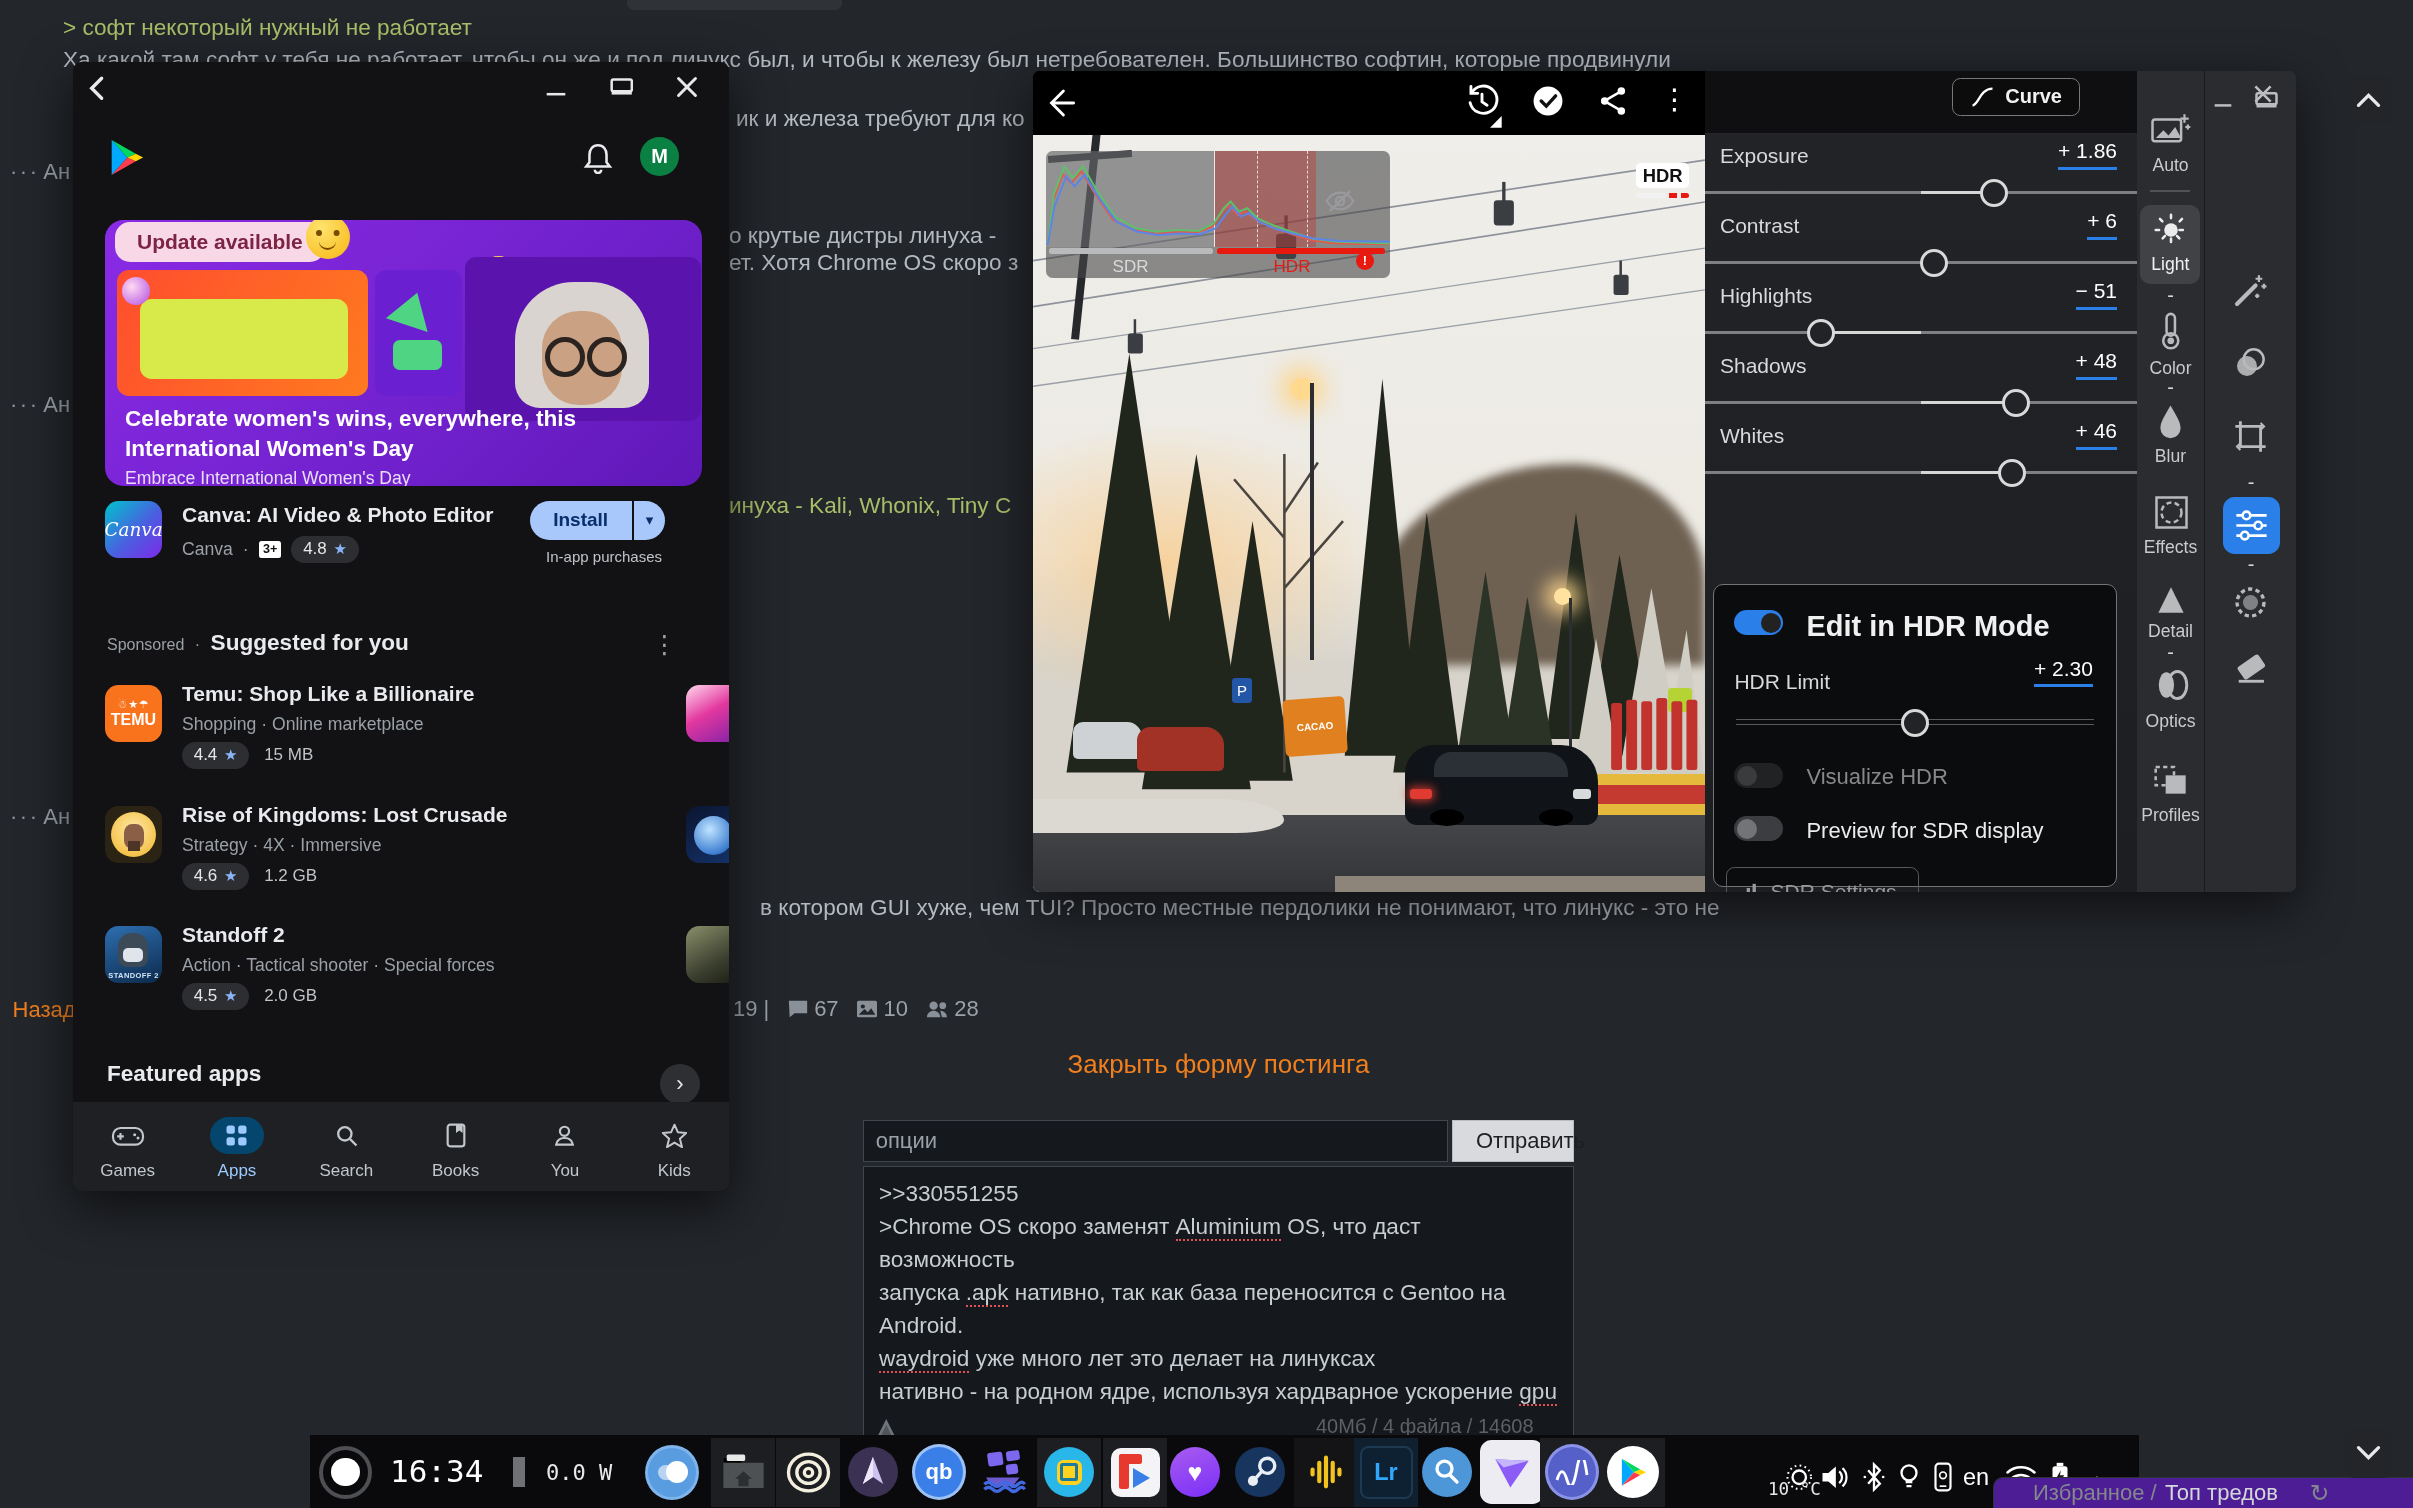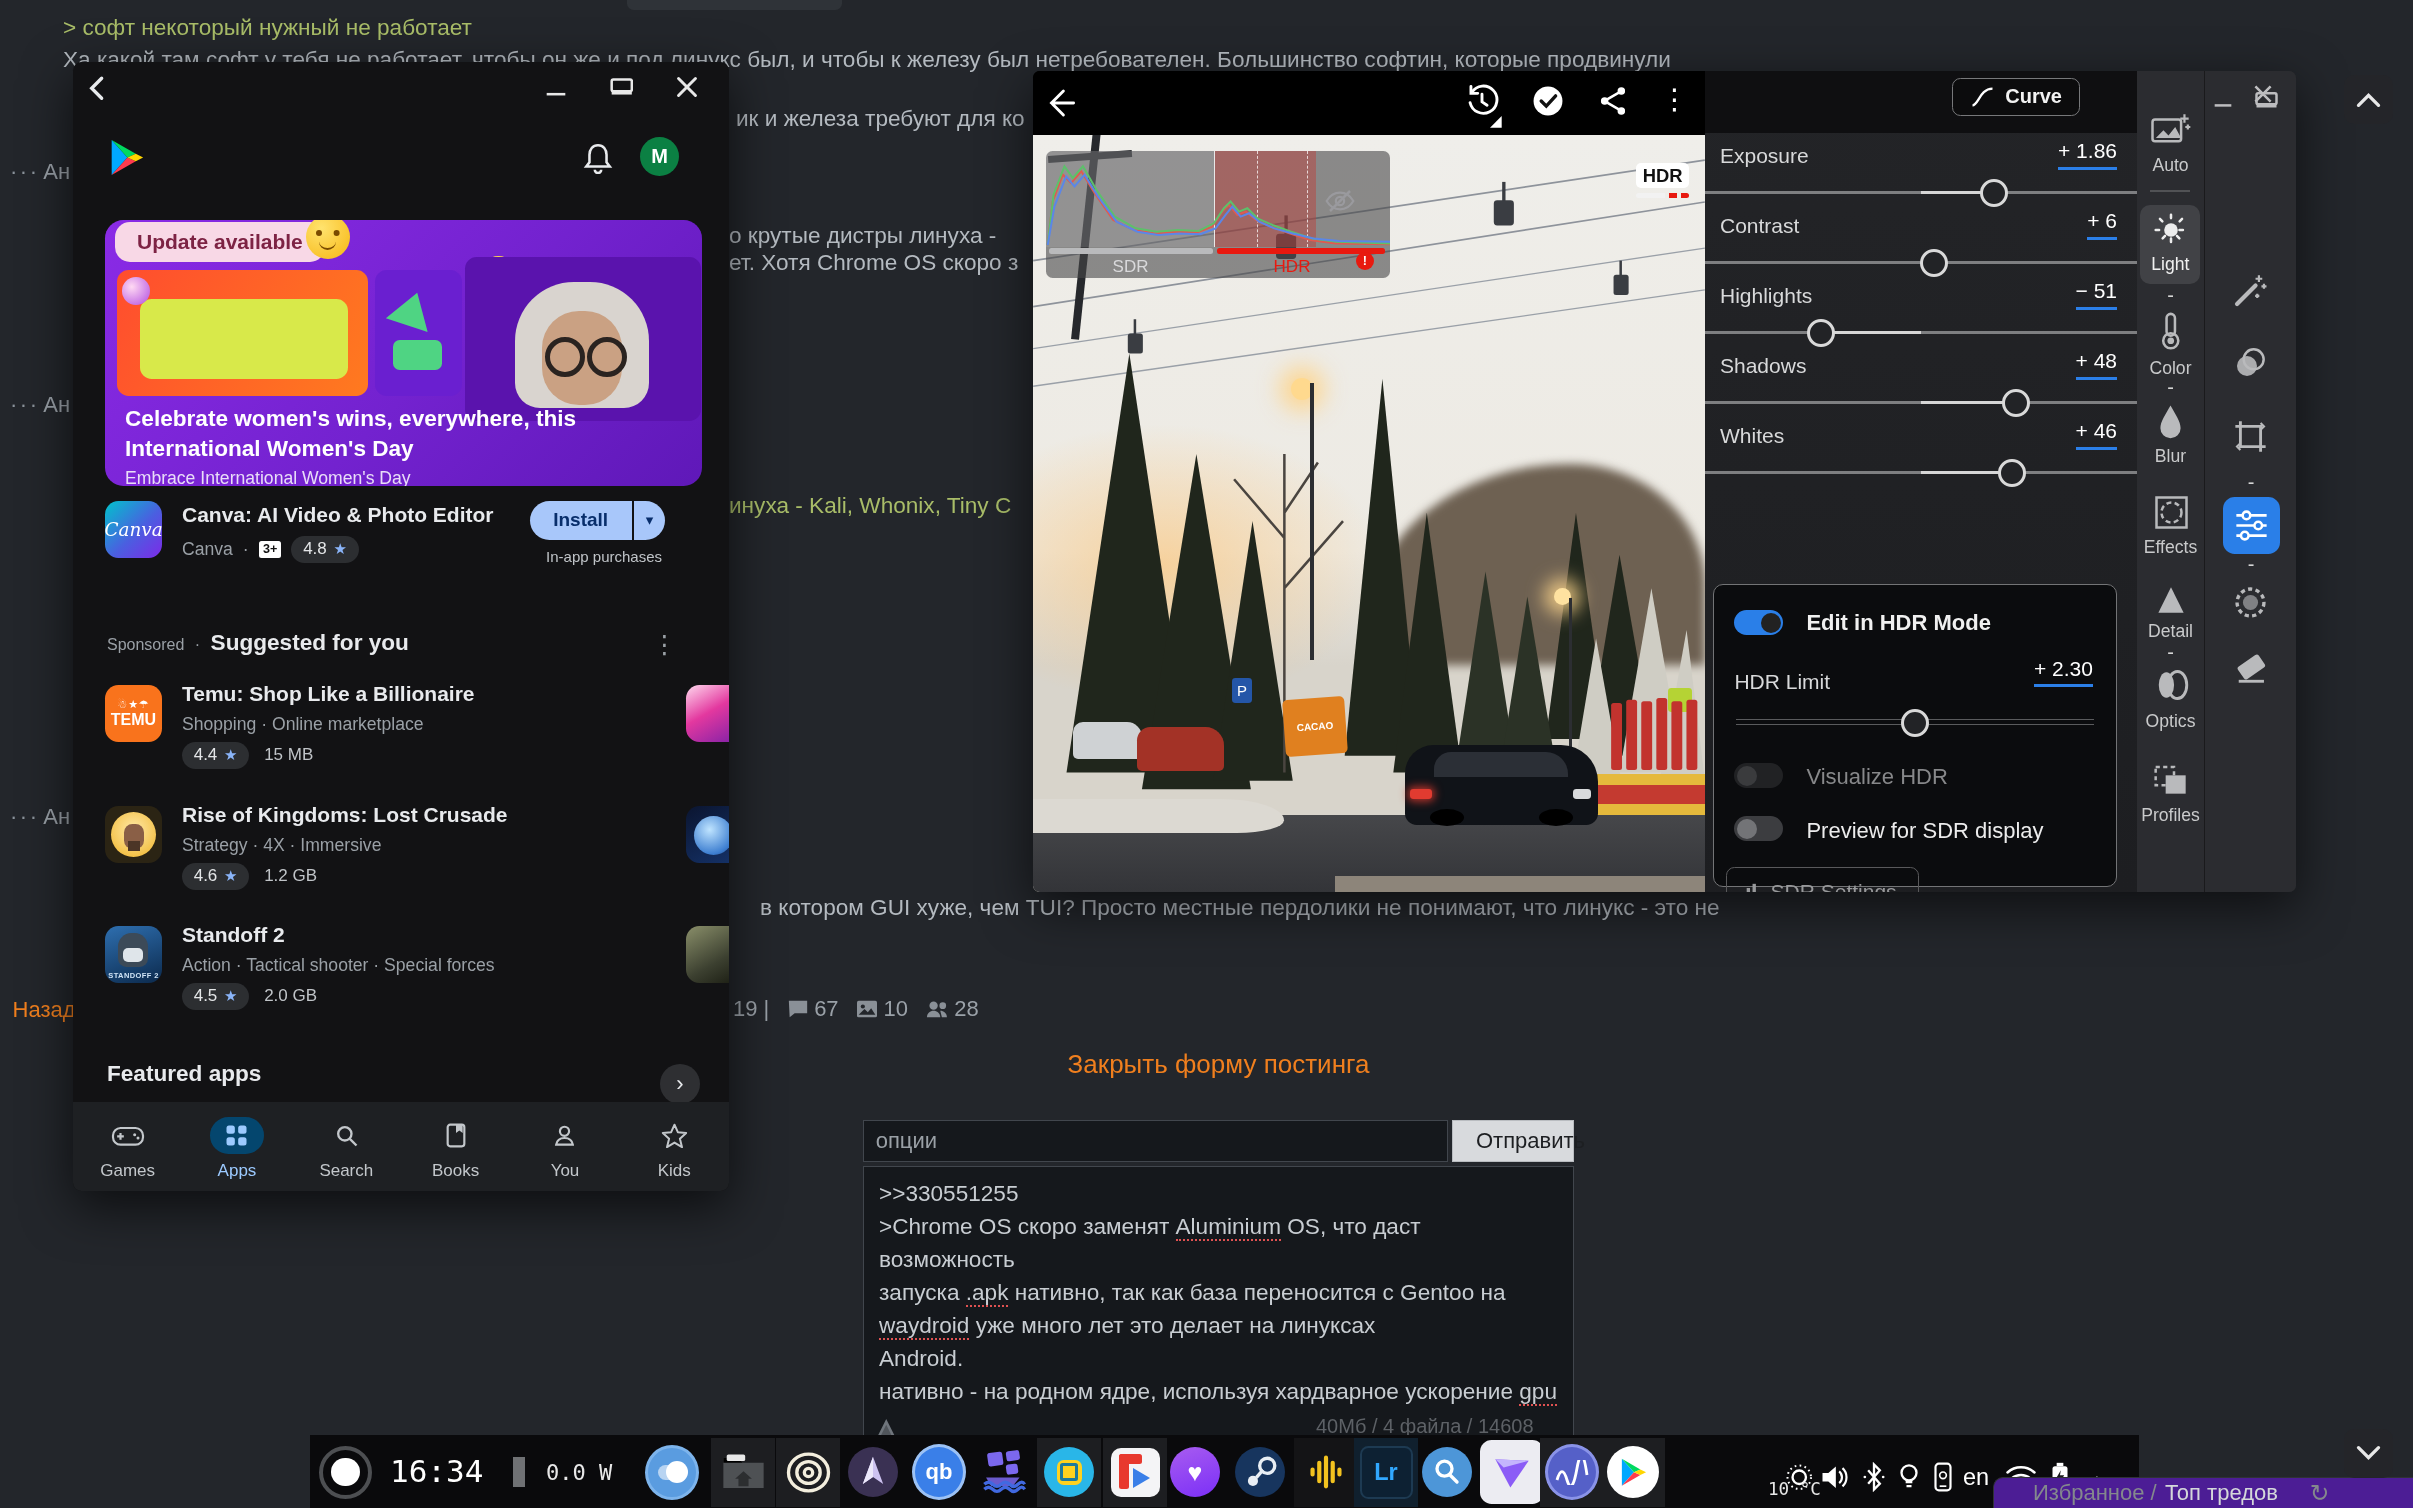--- a/index.html
+++ b/index.html
@@ -97,22 +97,22 @@
         </svg></span><span>28</span>
   </div>
 
   <div class="abs orange nowrap" style="left:967px;top:1049px;width:503px;text-align:center;font-size:26px;">Закрыть форму постинга</div>
   <div class="abs post-input" style="left:863px;top:1120px;width:585px;height:42px;line-height:39px;">опции</div>
   <div class="abs submit-btn" style="left:1452px;top:1120px;width:122px;height:42px;">Отправить</div>
   <div class="abs" style="left:863px;top:1166px;width:711px;height:298px;background:#15181c;border:1.7px solid #41464d;box-sizing:border-box;padding:10px 15px;">
     <div class="reply-line js-spell">&gt;&gt;330551255</div>
     <div class="reply-line js-spell">&gt;Chrome OS скоро заменят <span class="sq">Aluminium</span> OS, что даст возможность</div>
     <div class="reply-line js-spell">запуска <span class="sq">.apk</span> нативно, так как база переносится с Gentoo на</div>
+    <div class="reply-line js-spell">Android.</div>
     <div class="reply-line js-spell"><span class="sq">waydroid</span> уже много лет это делает на линуксах</div>
-    <div class="reply-line js-spell">Android.</div>
     <div class="reply-line js-spell">нативно - на родном ядре, используя хардварное ускорение <span class="sq">gpu</span></div>
   </div>
   <div class="abs" style="left:872px;top:1418px;"><svg width="28.5" height="27" viewBox="0 0 34 32">
         <path d="M17 1l14 28H3z" fill="#6f757c"></path>
         <path d="M17 8l8 16H9z" fill="#50555b"></path>
       </svg></div>
   <div class="abs nowrap" style="left:1316px;top:1415px;font-size:20px;color:#5d6166;">40Мб / 4 файла / 14608</div>
   <div class="abs chkfrag" style="left:951px;top:1497px;">
       <span class="chkbox"></span>
       <span>Сажа</span>
@@ -547,21 +547,21 @@
           </div>
 
         </div>
 
       <div class="abs" style="left:8.4px;top:513px;width:404px;height:303px;border:1.7px solid #737476;border-radius:10px;background:#0b0c0e;box-sizing:border-box;">
         <div class="abs" style="left:20px;top:25px;">
             <div class="toggle tog-on">
               <div class="tknob"></div>
             </div>
           </div>
-        <div class="abs nowrap" style="left:92px;top:25px;color:#f0f0f0;font-size:22px;font-weight:bold;">Edit in HDR Mode</div>
+        <div class="abs nowrap" style="left:92px;top:25px;color:#f0f0f0;font-size:29px;font-weight:bold;">Edit in HDR Mode</div>
         <div class="abs nowrap lr-lab" style="left:20px;top:85px;">HDR Limit</div>
         <div class="abs lr-val nowrap" style="right:23.5px;top:72px;">+ 2.30</div>
         <div class="track" style="left:22px;right:22px;top:134px;height:4.2px;border-top:1.7px solid #5a5b5d;border-bottom:1.7px solid #5a5b5d;background:none;">
           <span class="knob" style="top: -11px; left: 50%;"></span>
         </div>
         <div class="abs" style="left:20px;top:178px;opacity:.45;">
             <div class="toggle tog-off">
               <div class="tknob"></div>
             </div>
           </div>

